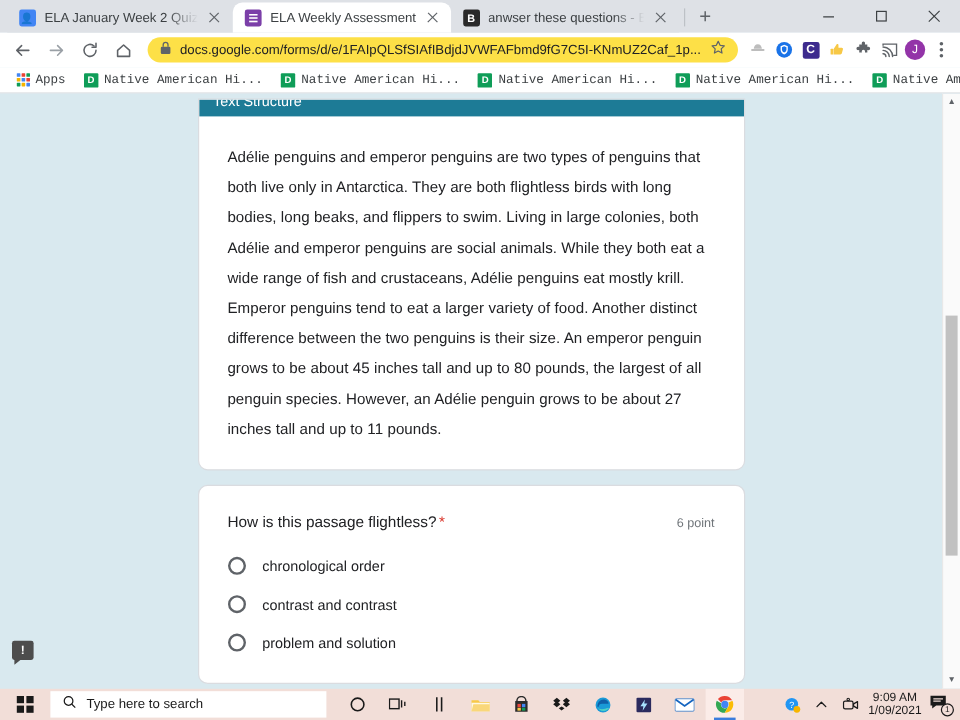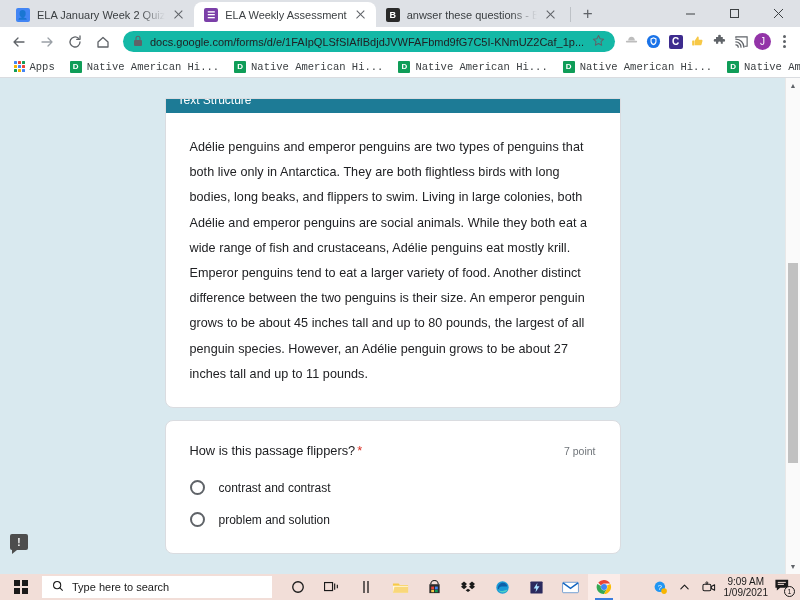--- a/index.html
+++ b/index.html
@@ -80,21 +80,21 @@
     gap: 2px;
   }
   .navbtn {
     width: 26px; height: 26px; flex: none;
     display: flex; align-items: center; justify-content: center;
     color: #5f6368; cursor: pointer;
   }
   .omnibox {
     flex: 1;
     height: 21px;
-    background: #14b8a6;
+    background: #fde047;
     border-radius: 11px;
     display: flex;
     align-items: center;
     padding: 0 10px;
     gap: 7px;
     margin: 0 5px;
     min-width: 0;
   }
   .omni-url {
     font-size: 11px; color: #202124;
@@ -143,21 +143,21 @@
     flex: 1; position: relative;
     background: #d9e9ef;
     overflow: hidden;
     display: flex;
   }
   .page {
     flex: 1; position: relative; overflow: hidden;
   }
   .form-wrap {
     width: 456px;
-    margin: 16px auto;
+    margin: 0 auto;
     position: relative;
     padding-top: 4px;
   }
 
   .card {
     background: #fff;
     border: 1px solid #dadce0;
     border-radius: 8px;
     margin-bottom: 12px;
   }
@@ -462,25 +462,29 @@
           </div>
           <div class="passage-body">
             <div class="passage-text">Adélie penguins and emperor penguins are two types of penguins that both live only in Antarctica. They are both flightless birds with long bodies, long beaks, and flippers to swim. Living in large colonies, both Adélie and emperor penguins are social animals. While they both eat a wide range of fish and crustaceans, Adélie penguins eat mostly krill. Emperor penguins tend to eat a larger variety of food. Another distinct difference between the two penguins is their size. An emperor penguin grows to be about 45 inches tall and up to 80 pounds, the largest of all penguin species. However, an Adélie penguin grows to be about 27 inches tall and up to 11 pounds.</div>
           </div>
         </div>
 
         <div class="card">
           <div class="q-body">
             <div class="q-head">
               <div class="q-title">
-                <span>How is this passage flippers?</span><span class="q-req">*</span>
+                <span>How is this passage flightless?</span><span class="q-req">*</span>
               </div>
-              <div class="q-points">7 point</div>
+              <div class="q-points">6 point</div>
             </div>
             <div class="opts">
+              <div class="opt">
+                <span class="radio"></span>
+                <span class="opt-label">chronological order</span>
+              </div>
               <div class="opt">
                 <span class="radio"></span>
                 <span class="opt-label">contrast and contrast</span>
               </div>
               <div class="opt">
                 <span class="radio"></span>
                 <span class="opt-label">problem and solution</span>
               </div>
             </div>
           </div>

